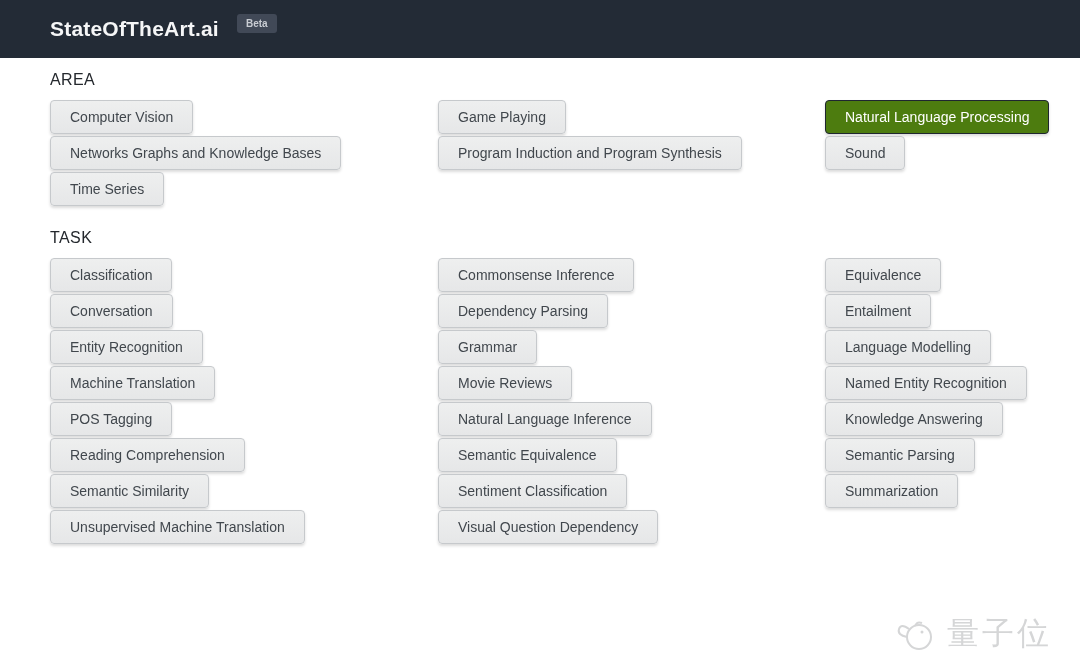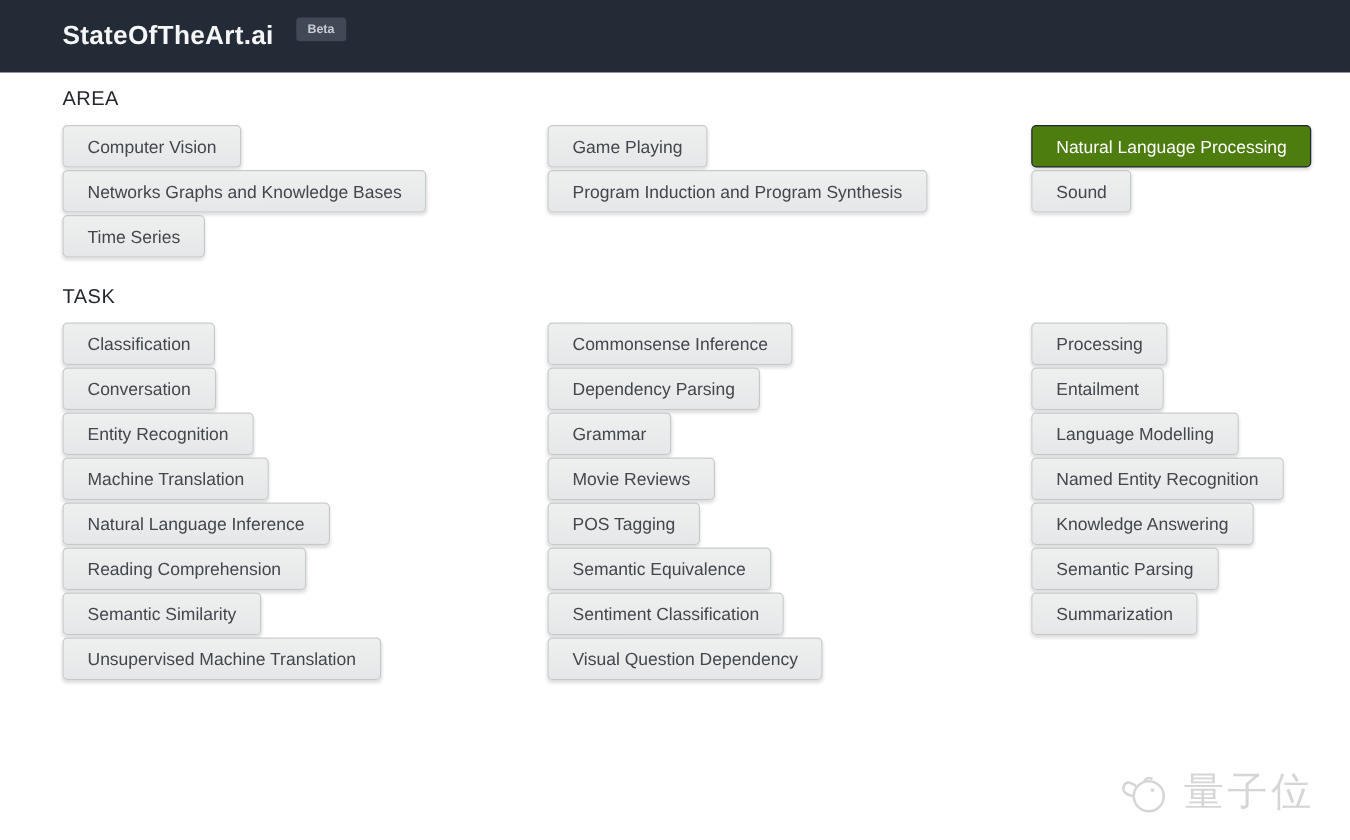--- a/index.html
+++ b/index.html
@@ -109,32 +109,32 @@
       <button class="tag">Networks Graphs and Knowledge Bases</button>
       <button class="tag">Program Induction and Program Synthesis</button>
       <button class="tag">Sound</button>
       <button class="tag">Time Series</button>
     </div>
 
   <div class="section-label task">TASK</div>
   <div class="grid" id="task-grid">
       <button class="tag">Classification</button>
       <button class="tag">Commonsense Inference</button>
-      <button class="tag">Processing</button>
+      <button class="tag">Equivalence</button>
       <button class="tag">Conversation</button>
       <button class="tag">Dependency Parsing</button>
       <button class="tag">Entailment</button>
       <button class="tag">Entity Recognition</button>
       <button class="tag">Grammar</button>
       <button class="tag">Language Modelling</button>
       <button class="tag">Machine Translation</button>
       <button class="tag">Movie Reviews</button>
       <button class="tag">Named Entity Recognition</button>
+      <button class="tag">POS Tagging</button>
       <button class="tag">Natural Language Inference</button>
-      <button class="tag">POS Tagging</button>
       <button class="tag">Knowledge Answering</button>
       <button class="tag">Reading Comprehension</button>
       <button class="tag">Semantic Equivalence</button>
       <button class="tag">Semantic Parsing</button>
       <button class="tag">Semantic Similarity</button>
       <button class="tag">Sentiment Classification</button>
       <button class="tag">Summarization</button>
       <button class="tag">Unsupervised Machine Translation</button>
       <button class="tag">Visual Question Dependency</button>
     </div>

